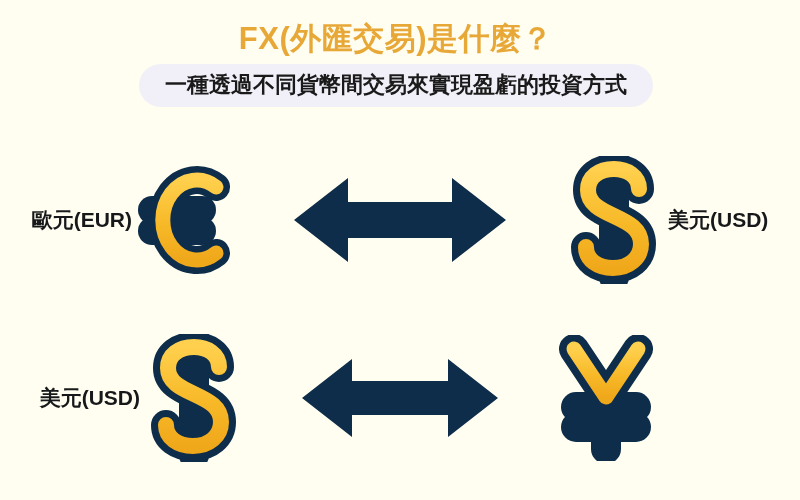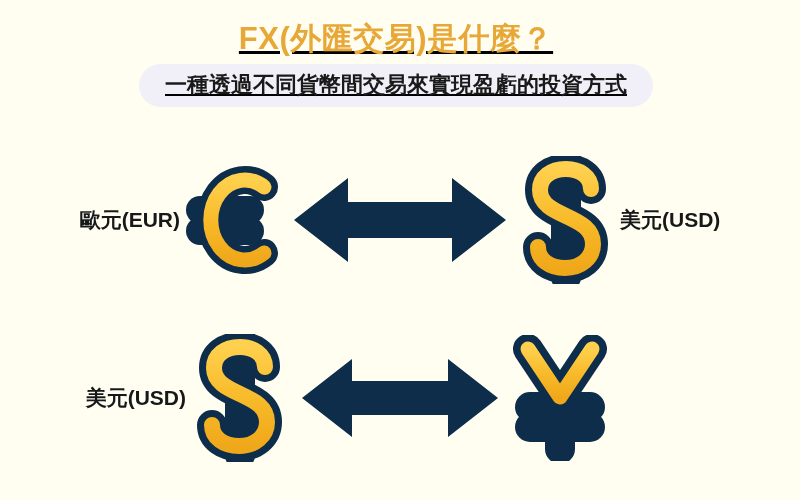--- a/index.html
+++ b/index.html
@@ -22,21 +22,20 @@
     background: #FFFEF0;
   }
 
   
   .header-block {
     position: absolute;
     left: 0;
     top: 0;
     width: 792px;
     text-align: center;
-    text-decoration: underline;
   }
 
   .main-title {
     margin: 0;
     padding-top: 20px;
     font-size: 31px;
     font-weight: bold;
     letter-spacing: 0.5px;
     color: #E8A838;
     line-height: 1.2;
@@ -62,20 +61,21 @@
   }
 
   
   .pair-row {
     position: absolute;
     left: 0;
     width: 800px;
     height: 160px;
     display: flex;
     align-items: center;
+    gap: 48px;
   }
   #row-top    { top: 140px; }
   #row-bottom { top: 318px; }
 
   .side {
     display: flex;
     align-items: center;
     width: 300px;
   }
   .side-left {

